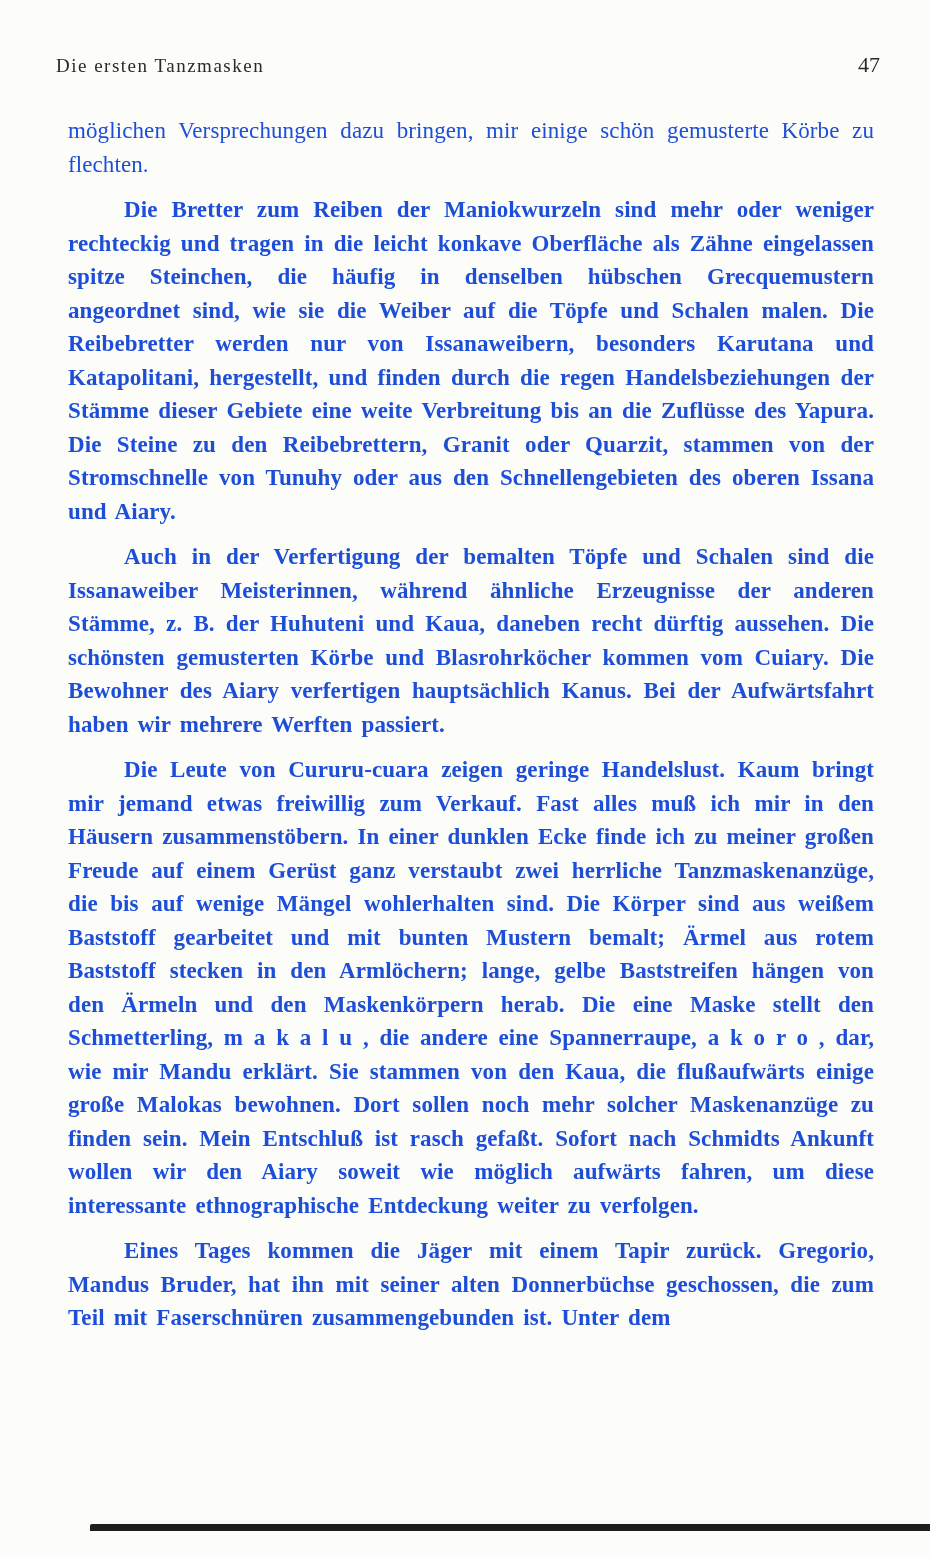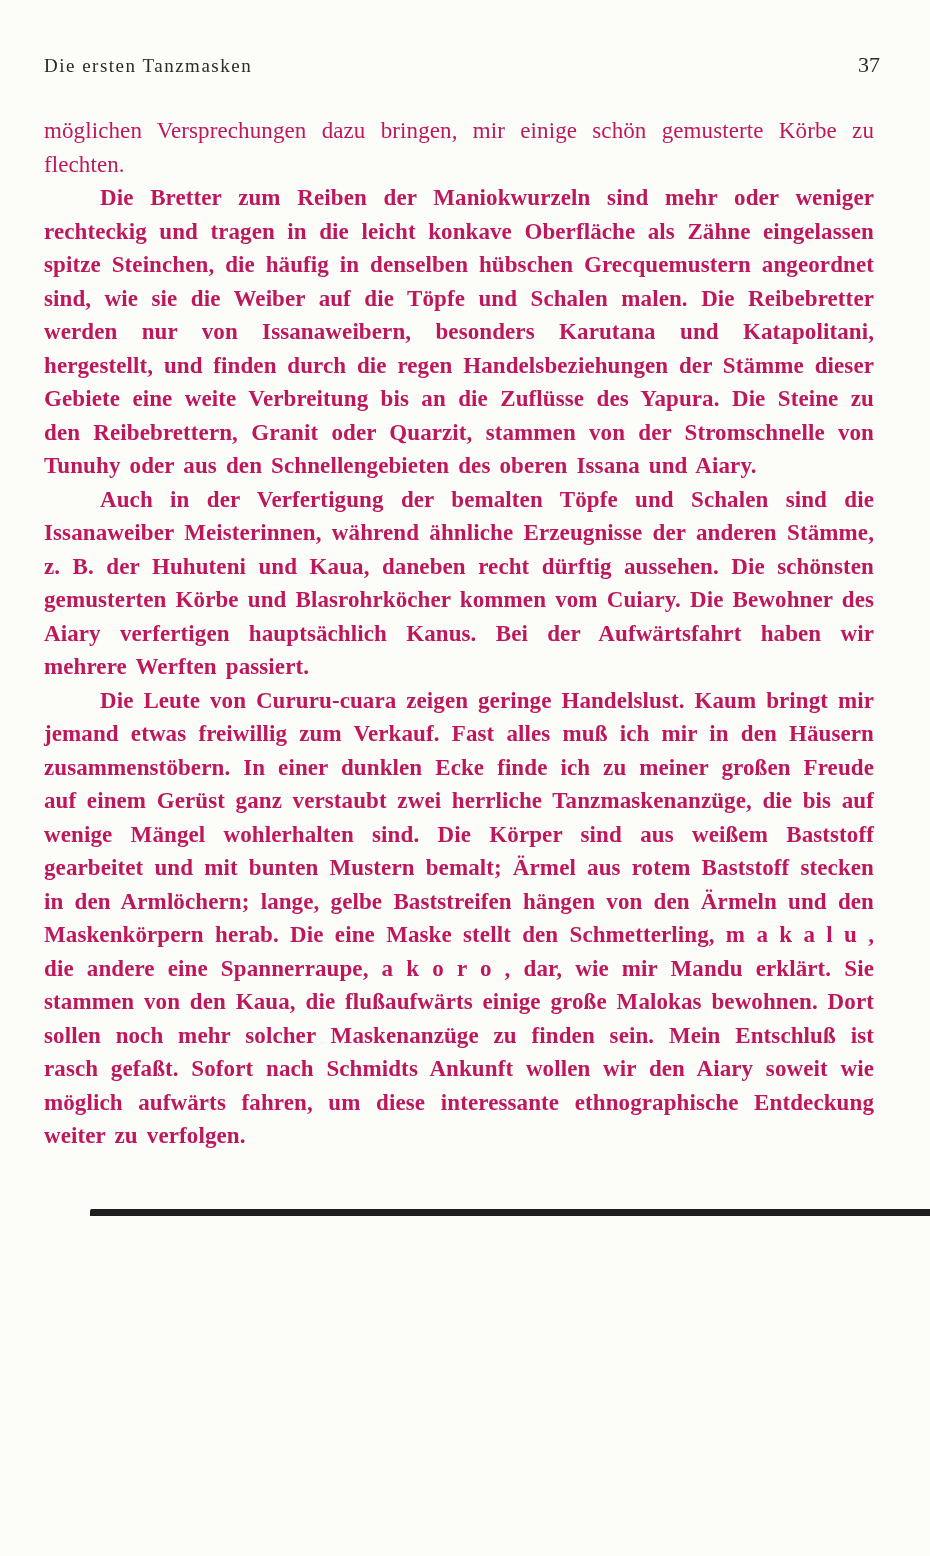--- a/index.html
+++ b/index.html
@@ -11,22 +11,22 @@
     height: 1556px;
     background: #fcfcf9;
     font-family: "Liberation Serif", "DejaVu Serif", serif;
     color: #1c1c1a;
     position: relative;
     overflow: hidden;
   }
   .page {
     box-sizing: border-box;
     width: 930px;
-    height: 1216px;
-    padding: 52px 46px 0 44px;
+    height: 1531px;
+    padding: 52px 46px 0 56px;
     position: relative;
   }
   .pagehead {
     display: flex;
     justify-content: space-between;
     align-items: baseline;
     margin-bottom: 36px;
     padding-right: 4px;
   }
   .running {
@@ -35,27 +35,27 @@
     color: #2a2a28;
   }
   .pagenum {
     font-size: 22px;
     color: #2a2a28;
   }
   .textblock {
     width: 830px;
   }
   .para {
-    margin: 0;
+    margin: 12px;
     font-size: 23px;
     line-height: 33.5px;
     text-align: justify;
     word-spacing: 0.14em;
     letter-spacing: 0.1px;
-    color: #be185d;
+    color: #1d4ed8;
   }
   .para.indent {
     text-indent: 56px;
     font-weight: bold;
   }
   .scan-edge {
     position: absolute;
     left: 90px;
     right: 0;
     bottom: 0;
@@ -63,24 +63,25 @@
     background: #1e1e1e;
     border-radius: 2px 0 0 0;
   }
 </style>
 </head>
 <body>
 
 <div class="page">
   <div class="pagehead">
     <span class="running">Die ersten Tanzmasken</span>
-    <span class="pagenum">37</span>
+    <span class="pagenum">47</span>
   </div>
 
   <div class="textblock">
       <p class="para">möglichen Versprechungen dazu bringen, mir einige schön gemusterte Körbe zu flechten.</p>
       <p class="para indent">Die Bretter zum Reiben der Maniokwurzeln sind mehr oder weniger rechteckig und tragen in die leicht konkave Oberfläche als Zähne eingelassen spitze Steinchen, die häufig in denselben hübschen Grecquemustern angeordnet sind, wie sie die Weiber auf die Töpfe und Schalen malen. Die Reibebretter werden nur von Issanaweibern, besonders Karutana und Katapolitani, hergestellt, und finden durch die regen Handelsbeziehungen der Stämme dieser Gebiete eine weite Verbreitung bis an die Zuflüsse des Yapura. Die Steine zu den Reibebrettern, Granit oder Quarzit, stammen von der Stromschnelle von Tunuhy oder aus den Schnellengebieten des oberen Issana und Aiary.</p>
       <p class="para indent">Auch in der Verfertigung der bemalten Töpfe und Schalen sind die Issanaweiber Meisterinnen, während ähnliche Erzeugnisse der anderen Stämme, z. B. der Huhuteni und Kaua, daneben recht dürftig aussehen. Die schönsten gemusterten Körbe und Blasrohrköcher kommen vom Cuiary. Die Bewohner des Aiary verfertigen hauptsächlich Kanus. Bei der Aufwärtsfahrt haben wir mehrere Werften passiert.</p>
       <p class="para indent">Die Leute von Cururu-cuara zeigen geringe Handelslust. Kaum bringt mir jemand etwas freiwillig zum Verkauf. Fast alles muß ich mir in den Häusern zusammenstöbern. In einer dunklen Ecke finde ich zu meiner großen Freude auf einem Gerüst ganz verstaubt zwei herrliche Tanzmaskenanzüge, die bis auf wenige Mängel wohlerhalten sind. Die Körper sind aus weißem Baststoff gearbeitet und mit bunten Mustern bemalt; Ärmel aus rotem Baststoff stecken in den Armlöchern; lange, gelbe Baststreifen hängen von den Ärmeln und den Maskenkörpern herab. Die eine Maske stellt den Schmetterling, m a k a l u , die andere eine Spannerraupe, a k o r o , dar, wie mir Mandu erklärt. Sie stammen von den Kaua, die flußaufwärts einige große Malokas bewohnen. Dort sollen noch mehr solcher Maskenanzüge zu finden sein. Mein Entschluß ist rasch gefaßt. Sofort nach Schmidts Ankunft wollen wir den Aiary soweit wie möglich aufwärts fahren, um diese interessante ethnographische Entdeckung weiter zu verfolgen.</p>
+      <p class="para indent">Eines Tages kommen die Jäger mit einem Tapir zurück. Gregorio, Mandus Bruder, hat ihn mit seiner alten Donnerbüchse geschossen, die zum Teil mit Faserschnüren zusammengebunden ist. Unter dem</p>
     </div>
 
   <div class="scan-edge"></div>
 </div>
 
 </body></html>

